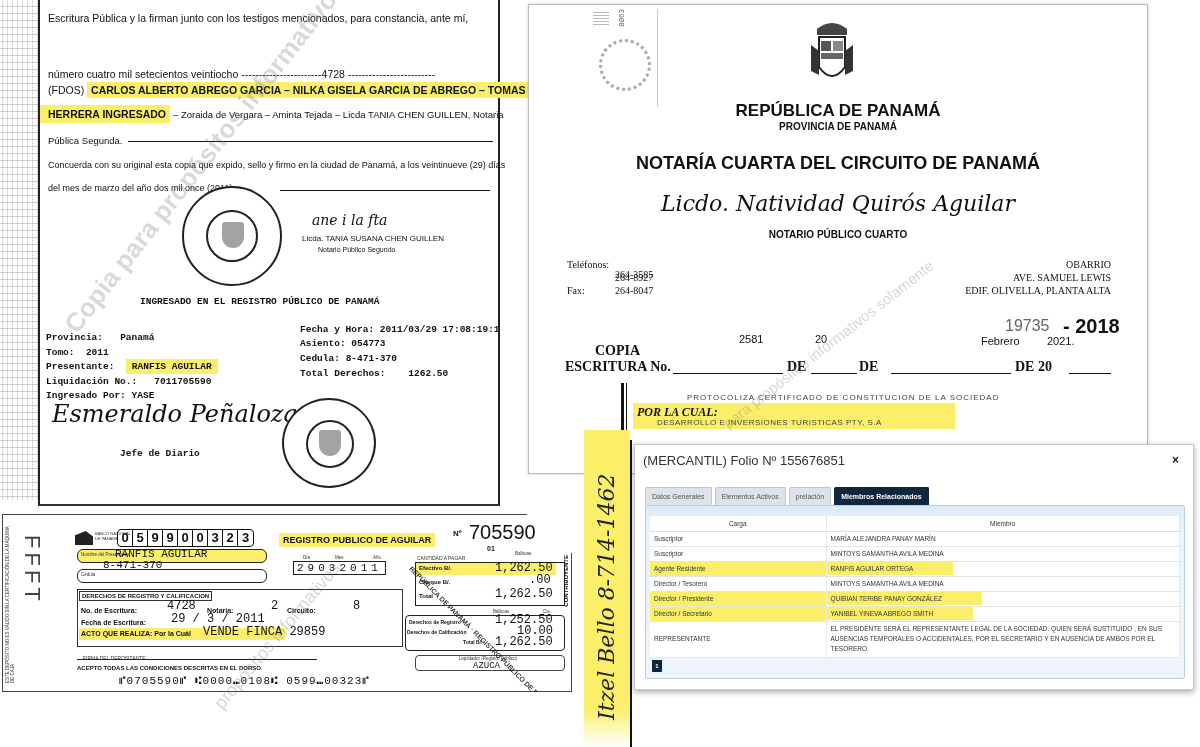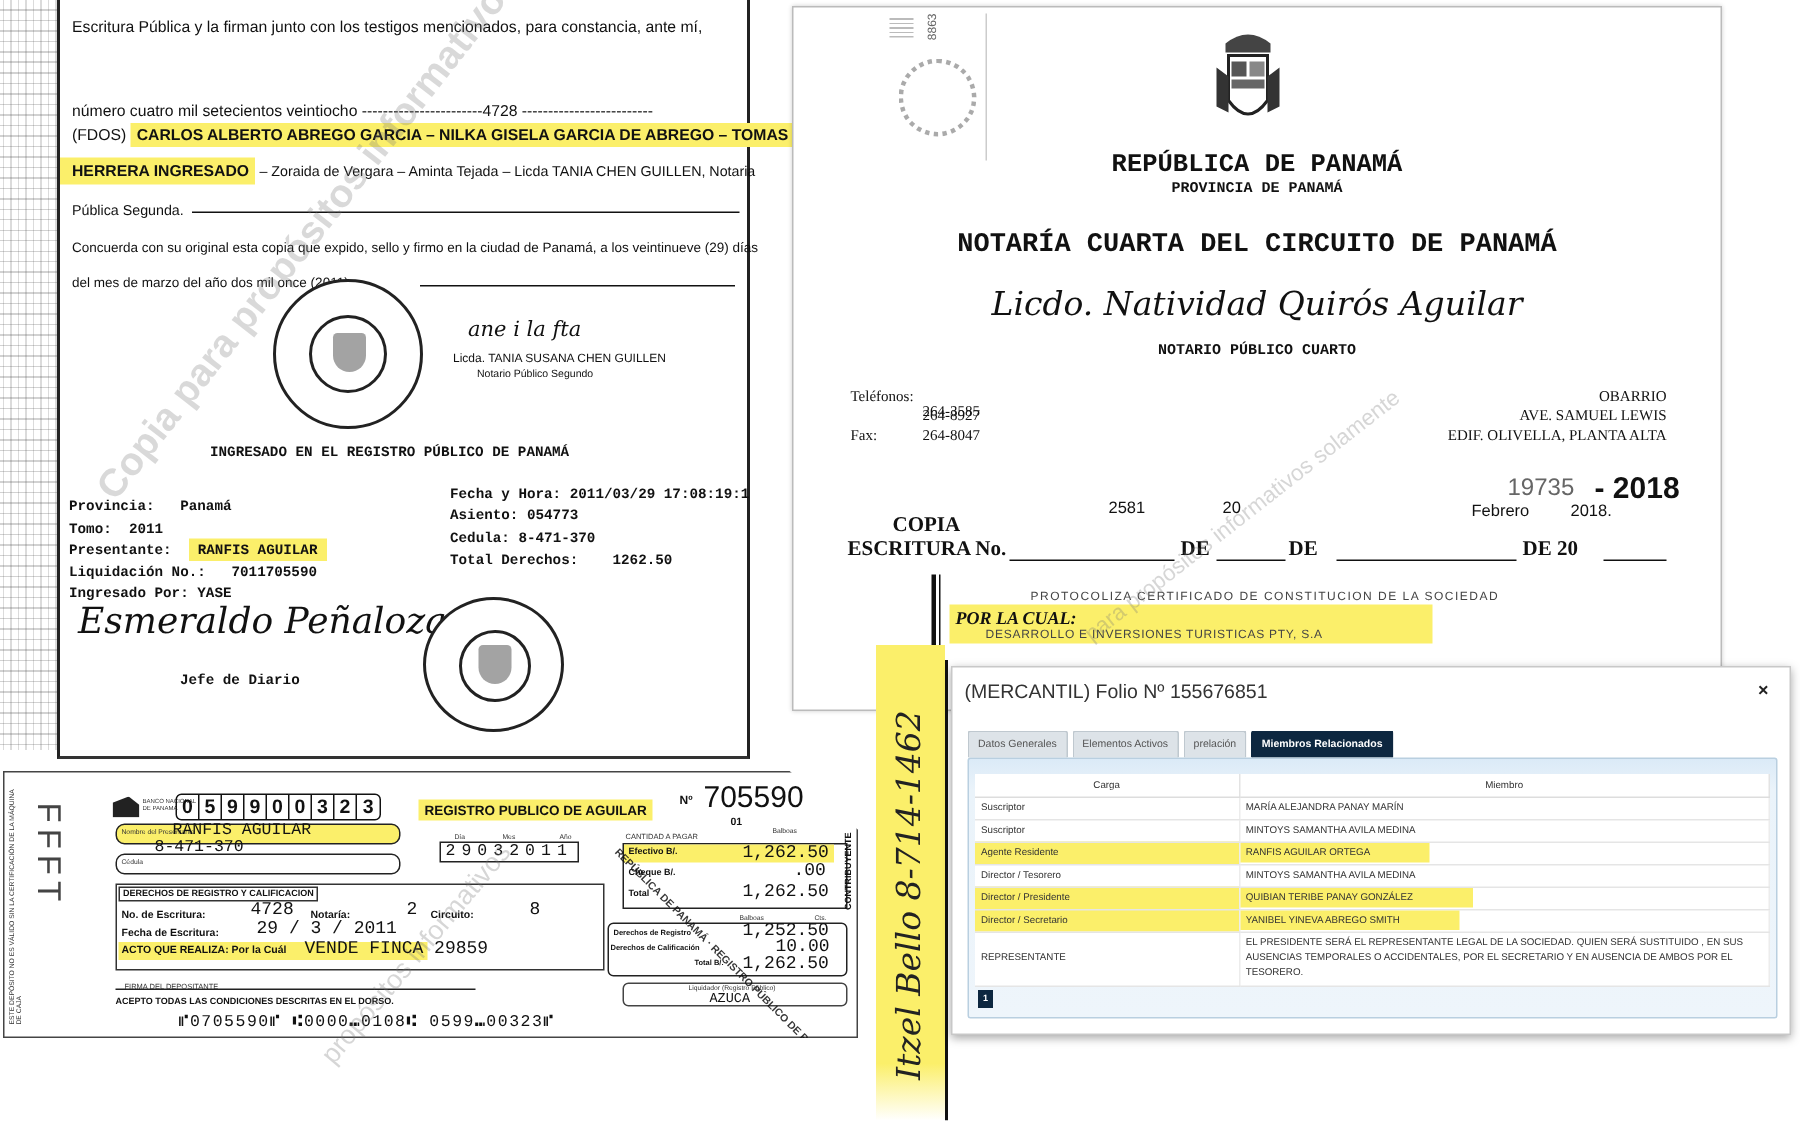--- a/index.html
+++ b/index.html
@@ -49,21 +49,21 @@
   .digit-row span:last-child { border-right: none; }
   .box-round { position: absolute; border: 1.5px solid #222; border-radius: 6px; }
   .tiny { font-size: 6px; color: #333; }
   .courier { font-family: "Liberation Mono", monospace; font-size: 12px; }
 
   
   .doc3 {
     position: absolute; left: 528px; top: 4px; width: 620px; height: 470px;
     background: #fff; border: 1px solid #bbb; box-shadow: 0 0 3px rgba(0,0,0,0.2);
   }
-  .doc3 .c { position: absolute; left: 0; width: 100%; text-align: center; font-family: Liberation Mono, monospace; font-weight: bold; }
+  .doc3 .c { position: absolute; left: 0; width: 100%; text-align: center; font-family: Liberation Sans, sans-serif; font-weight: bold; }
   .doc3 .small { font-family: "Liberation Serif", serif; font-size: 10px; position: absolute; }
 
   
   .sticky {
     position: absolute; left: 584px; top: 430px; width: 46px; height: 317px;
     background: linear-gradient(180deg, #fbef6a 0%, #fbef6a 88%, #fff 100%);
   }
   .sticky-text {
     position: absolute; left: 584px; top: 730px; width: 320px; height: 46px;
     transform-origin: 0 0; transform: rotate(-90deg);
@@ -276,21 +276,21 @@
   <div class="small" style="right:36px; top:254px; text-align:right;">OBARRIO</div>
   <div class="small" style="right:36px; top:267px; text-align:right;">AVE. SAMUEL LEWIS</div>
   <div class="small" style="right:36px; top:280px; text-align:right;">EDIF. OLIVELLA, PLANTA ALTA</div>
 
   <div class="abs" style="left:476px; top:312px; font-size:16px; color:#666;">19735</div>
   <div class="abs" style="left:534px; top:310px; font-size:20px; font-weight:bold;">- 2018</div>
 
   <div class="abs" style="left:210px; top:328px; font-size:11px;">2581</div>
   <div class="abs" style="left:286px; top:328px; font-size:11px;">20</div>
   <div class="abs" style="left:452px; top:330px; font-size:11px;">Febrero</div>
-  <div class="abs" style="left:518px; top:330px; font-size:11px;">2018.</div>
+  <div class="abs" style="left:518px; top:330px; font-size:11px;">2021.</div>
 
   <div class="abs serif" style="left:66px; top:338px; font-size:14px; font-weight:bold;">COPIA</div>
   <div class="abs serif" style="left:36px; top:354px; font-size:14px; font-weight:bold;">ESCRITURA No.</div>
   <div class="abs" style="left:144px; top:368px; width:110px; height:1px; background:#111;"></div>
   <div class="abs serif" style="left:258px; top:354px; font-size:14px; font-weight:bold;">DE</div>
   <div class="abs" style="left:282px; top:368px; width:46px; height:1px; background:#111;"></div>
   <div class="abs serif" style="left:330px; top:354px; font-size:14px; font-weight:bold;">DE</div>
   <div class="abs" style="left:362px; top:368px; width:120px; height:1px; background:#111;"></div>
   <div class="abs serif" style="left:486px; top:354px; font-size:14px; font-weight:bold;">DE 20</div>
   <div class="abs" style="left:540px; top:368px; width:42px; height:1px; background:#111;"></div>

